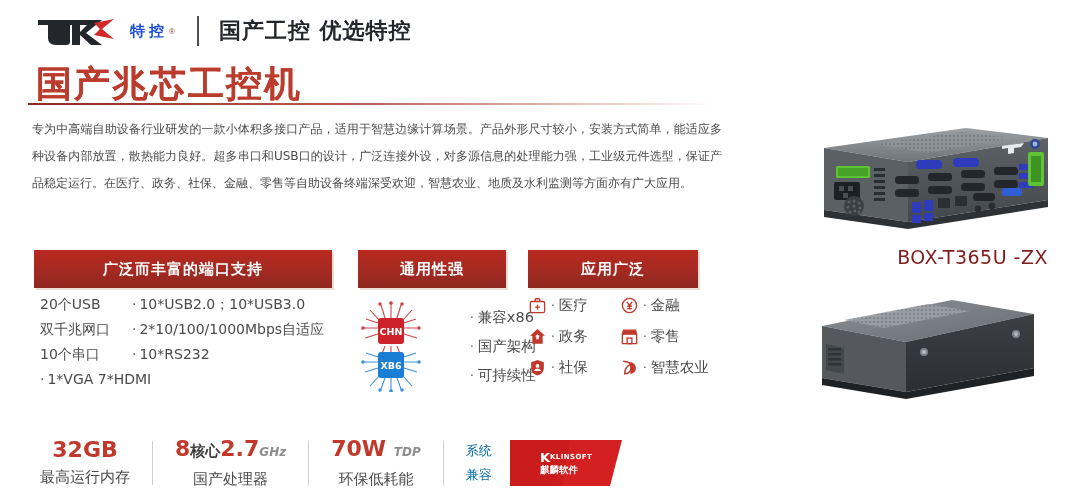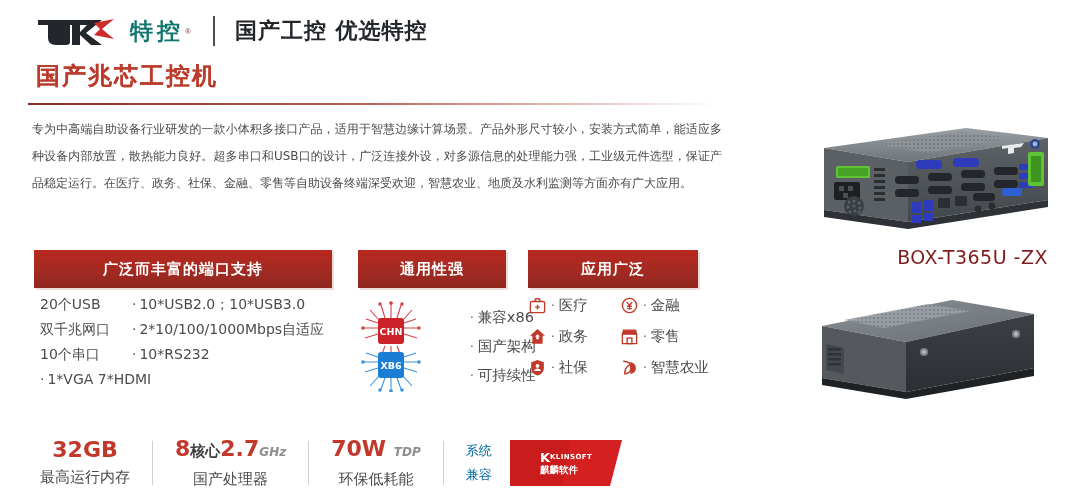--- a/index.html
+++ b/index.html
@@ -10,29 +10,29 @@
     color:#3a3a3a;
     overflow:hidden;
     position:relative;
   }
   .page{position:relative;width:1080px;height:503px;}
 
   
   .header{position:absolute;left:36px;top:8px;display:flex;align-items:center;height:46px;}
   .logo-mark{position:relative;width:92px;height:34px;}
   .logo-mark svg{display:block;}
-  .logo-cn{font-size:23px;font-weight:bold;color:#0f766e;letter-spacing:4px;margin-left:2px;
+  .logo-cn{font-size:15px;font-weight:bold;color:#1d4ed8;letter-spacing:4px;margin-left:2px;
            font-family:"DejaVu Sans","Liberation Sans",sans-serif;}
   .logo-tm{font-size:8px;color:#8a4040;vertical-align:super;margin-left:1px;}
   .hdr-divider{width:2px;height:30px;background:#4a4d53;margin:0 20px 0 22px;}
   .hdr-slogan{font-size:22px;font-weight:bold;color:#23262b;letter-spacing:1px;
               font-family:"DejaVu Sans","Liberation Sans",sans-serif;}
 
   
-  .title{position:absolute;left:36px;top:60px;font-size:24px;font-weight:bold;letter-spacing:2px;
+  .title{position:absolute;left:36px;top:60px;font-size:36px;font-weight:bold;letter-spacing:2px;
          background:linear-gradient(90deg,#c0392b 0%,#b5362c 40%,#d06a52 100%);
          -webkit-background-clip:text;background-clip:text;color:#bb3b2c;
          font-family:"DejaVu Sans","Liberation Sans",sans-serif;}
   .title-rule{position:absolute;left:28px;top:103px;width:690px;height:2px;
               background:linear-gradient(90deg,#8e2a22 0%,#b5594c 45%,rgba(200,160,150,0) 100%);}
 
   
   .desc{position:absolute;left:32px;top:116px;width:690px;font-size:12px;line-height:27px;
         color:#4b4b4b;text-align:justify;
         font-family:"DejaVu Sans","Liberation Sans",sans-serif;}

